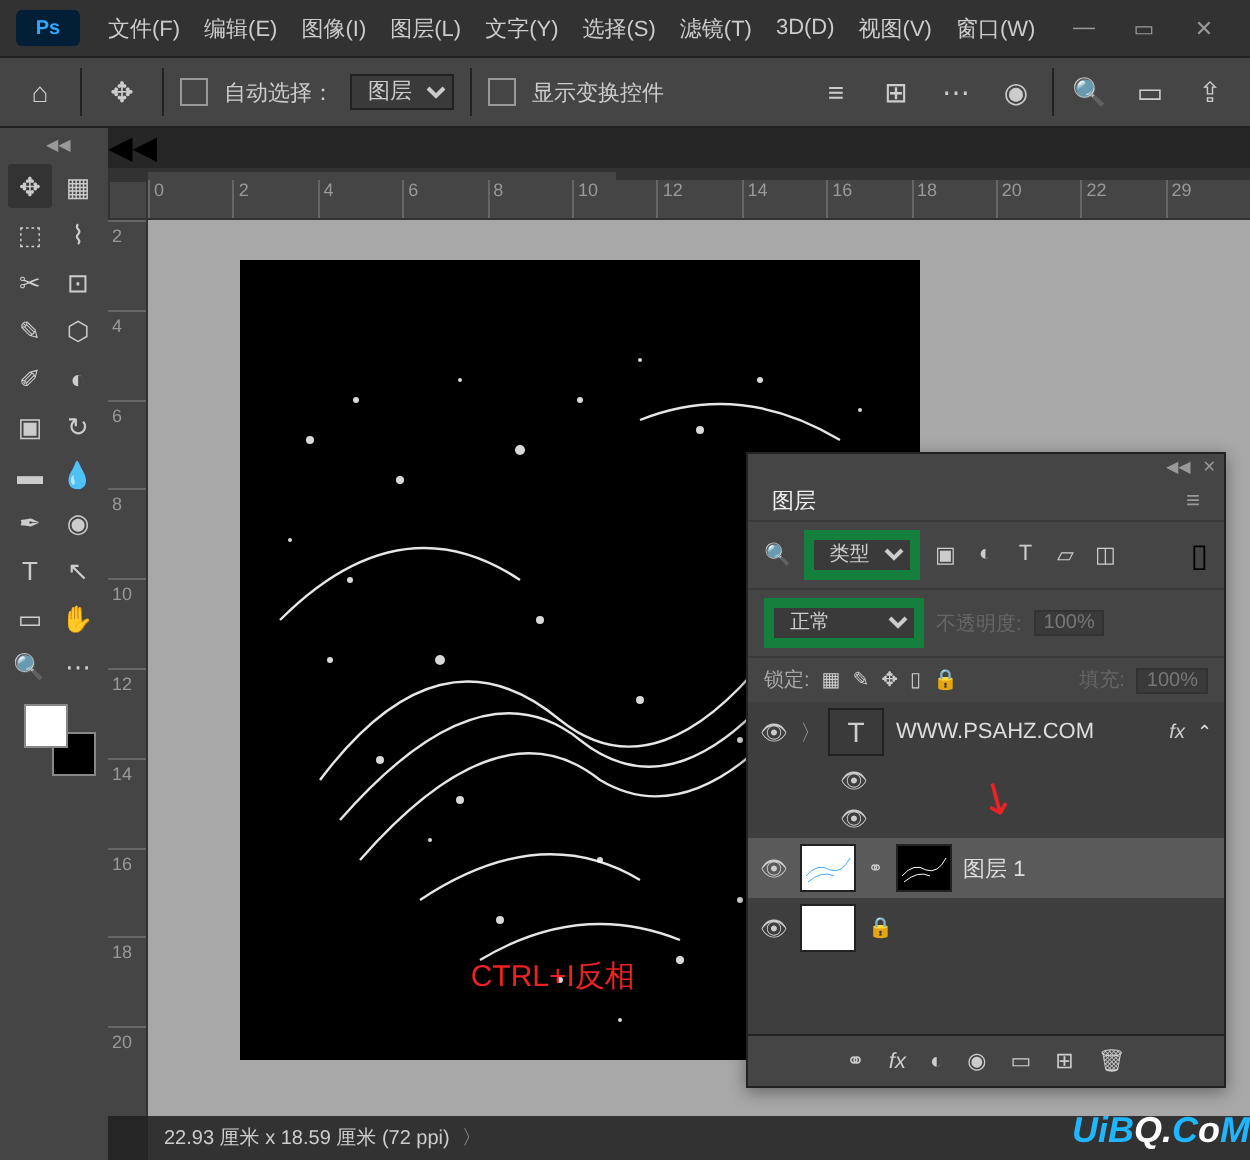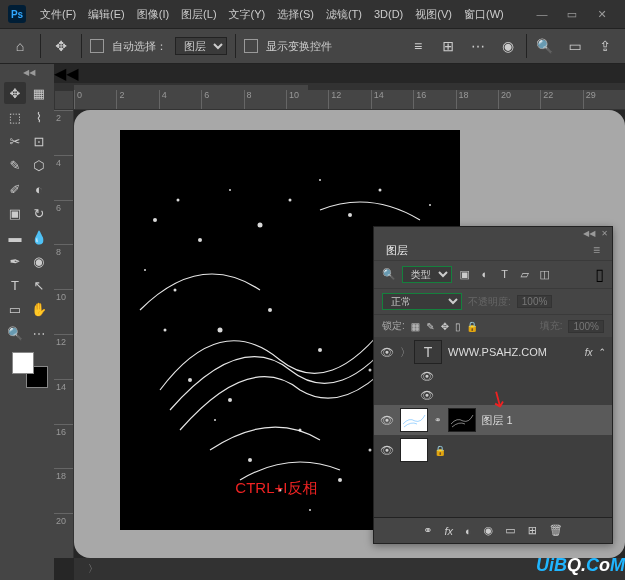--- a/index.html
+++ b/index.html
@@ -1,19 +1,19 @@
 <!DOCTYPE html>
 <html><head>
 <meta charset="utf-8">
 <style>
 * { margin: 0; padding: 0; box-sizing: border-box; font-family: "Microsoft YaHei", sans-serif; }
 body { width: 625px; height: 580px; background: #323232; overflow: hidden; position: relative; }
 
 .titlebar { height: 28px; background: #323232; display: flex; align-items: center; padding: 0 8px; color: #ccc; font-size: 11px; }
-.titlebar .ps-logo { width: 18px; height: 18px; background: #001e36; border-radius: 3px; display: flex; align-items: center; justify-content: center; color: #31a8ff; font-weight: bold; font-size: 10px; margin-right: 8px; }
+.titlebar .ps-logo { width: 32px; height: 18px; background: #001e36; border-radius: 3px; display: flex; align-items: center; justify-content: center; color: #31a8ff; font-weight: bold; font-size: 10px; margin-right: 8px; }
 .titlebar .menu-item { padding: 0 6px; cursor: pointer; }
 .titlebar .spacer { flex: 1; }
 .titlebar .win-btn { width: 30px; text-align: center; color: #999; }
 
 .optbar { height: 36px; background: #454545; display: flex; align-items: center; padding: 0 8px; gap: 8px; border-top: 1px solid #222; border-bottom: 1px solid #222; }
 .optbar .icon-btn { width: 24px; height: 24px; display: flex; align-items: center; justify-content: center; color: #ccc; font-size: 14px; }
 .optbar .check { width: 14px; height: 14px; border: 1px solid #999; display: inline-block; }
 .optbar .label { color: #ccc; font-size: 11px; }
 .optbar select { background: #3a3a3a; color: #ccc; border: 1px solid #222; font-size: 11px; padding: 1px 4px; }
 .optbar .sep { width: 1px; height: 24px; background: #222; }
@@ -33,36 +33,36 @@
 .tab-bar { height: 26px; background: #323232; display: flex; align-items: center; padding-left: 20px; }
 .doc-tab { background: #454545; color: #eee; font-size: 11px; padding: 4px 10px; display: flex; align-items: center; gap: 6px; }
 .doc-tab .close { color: #999; font-size: 10px; }
 
 .ruler-corner { position: absolute; left: 0; top: 26px; width: 20px; height: 20px; background: #454545; border: 1px solid #333; }
 .ruler-h { position: absolute; left: 20px; top: 26px; right: 0; height: 20px; background: #454545; border-bottom: 1px solid #333; color: #999; font-size: 9px; display: flex; }
 .ruler-h span { flex: 1; border-left: 1px solid #666; padding-left: 2px; }
 .ruler-v { position: absolute; left: 0; top: 46px; width: 20px; bottom: 22px; background: #454545; border-right: 1px solid #333; color: #999; font-size: 9px; display: flex; flex-direction: column; }
 .ruler-v span { flex: 1; border-top: 1px solid #666; padding-top: 2px; padding-left: 2px; }
 
-.viewport { position: absolute; left: 20px; top: 46px; right: 0; bottom: 22px; background: #a8a8a8; overflow: hidden; border-radius: 16px; }
+.viewport { position: absolute; left: 20px; top: 46px; right: 0; bottom: 22px; background: #a8a8a8; overflow: hidden; }
 .canvas { position: absolute; left: 46px; top: 20px; width: 340px; height: 400px; background: #000; }
 .splash-svg { width: 100%; height: 100%; }
 .annotation { position: absolute; bottom: 32px; left: 46%; transform: translateX(-50%); color: #e22; font-size: 15px; font-weight: 500; }
 
 .statusbar { position: absolute; left: 20px; bottom: 0; right: 0; height: 22px; background: #323232; color: #ccc; font-size: 10px; display: flex; align-items: center; padding: 0 8px; }
 
 .layers-panel { position: absolute; right: 12px; top: 226px; width: 240px; height: 318px; background: #454545; border: 1px solid #222; box-shadow: 0 2px 8px rgba(0,0,0,.4); display: flex; flex-direction: column; }
 .layers-panel .panel-top { height: 14px; display: flex; justify-content: flex-end; gap: 6px; padding: 2px 4px; color: #999; font-size: 8px; }
 .panel-tabs { display: flex; padding: 0 6px; }
 .panel-tab { color: #eee; font-size: 11px; padding: 2px 6px; background: #454545; }
 .panel-menu { margin-left: auto; color: #999; padding: 2px 6px; font-size: 12px; }
 
 .panel-row { display: flex; align-items: center; padding: 4px 8px; gap: 6px; border-top: 1px solid #3a3a3a; }
 .panel-row .search-icon { color: #ccc; font-size: 11px; }
-.panel-row select, .panel-row input { background: #3a3a3a; color: #ccc; border: 1px solid #15803d; font-size: 10px; padding: 1px 4px; }
+.panel-row select, .panel-row input { background: #3a3a3a; color: #ccc; border: 5px solid #15803d; font-size: 10px; padding: 1px 4px; }
 .panel-row .filter-icons { display: flex; gap: 6px; color: #ccc; font-size: 11px; }
 .panel-row .filter-icons span { width: 14px; text-align: center; }
 .panel-row .lbl { color: #aaa; font-size: 10px; text-align: right; }
 .panel-row .disabled { color: #666; }
 .panel-row .val { background: #3a3a3a; color: #777; font-size: 10px; padding: 0 4px; border: 1px solid #333; }
 
 .layers-list { flex: 1; overflow: auto; background: #3e3e3e; }
 .layer { display: flex; align-items: center; padding: 3px 6px; gap: 6px; font-size: 11px; color: #ddd; }
 .layer.selected { background: #5a5a5a; }
 .layer .eye { width: 14px; text-align: center; color: #ccc; font-size: 11px; }
@@ -248,20 +248,21 @@
             <circle cx="250" cy="240" r="1.5"></circle>
               <circle cx="110" cy="270" r="2"></circle>
               <circle cx="180" cy="300" r="1.5"></circle>
           </g>
         </svg>
         <div class="annotation">CTRL+I反相</div>
       </div>
     </div>
 
     <div class="statusbar">
+      <span>22.93 厘米 x 18.59 厘米 (72 ppi)</span>
       <span style="margin-left:6px;color:#999">〉</span>
     </div>
   </div>
 </div>
 
 <div class="arrow">↘</div>
 
 <div class="layers-panel">
   <div class="panel-top">
     <span>◀◀</span>

